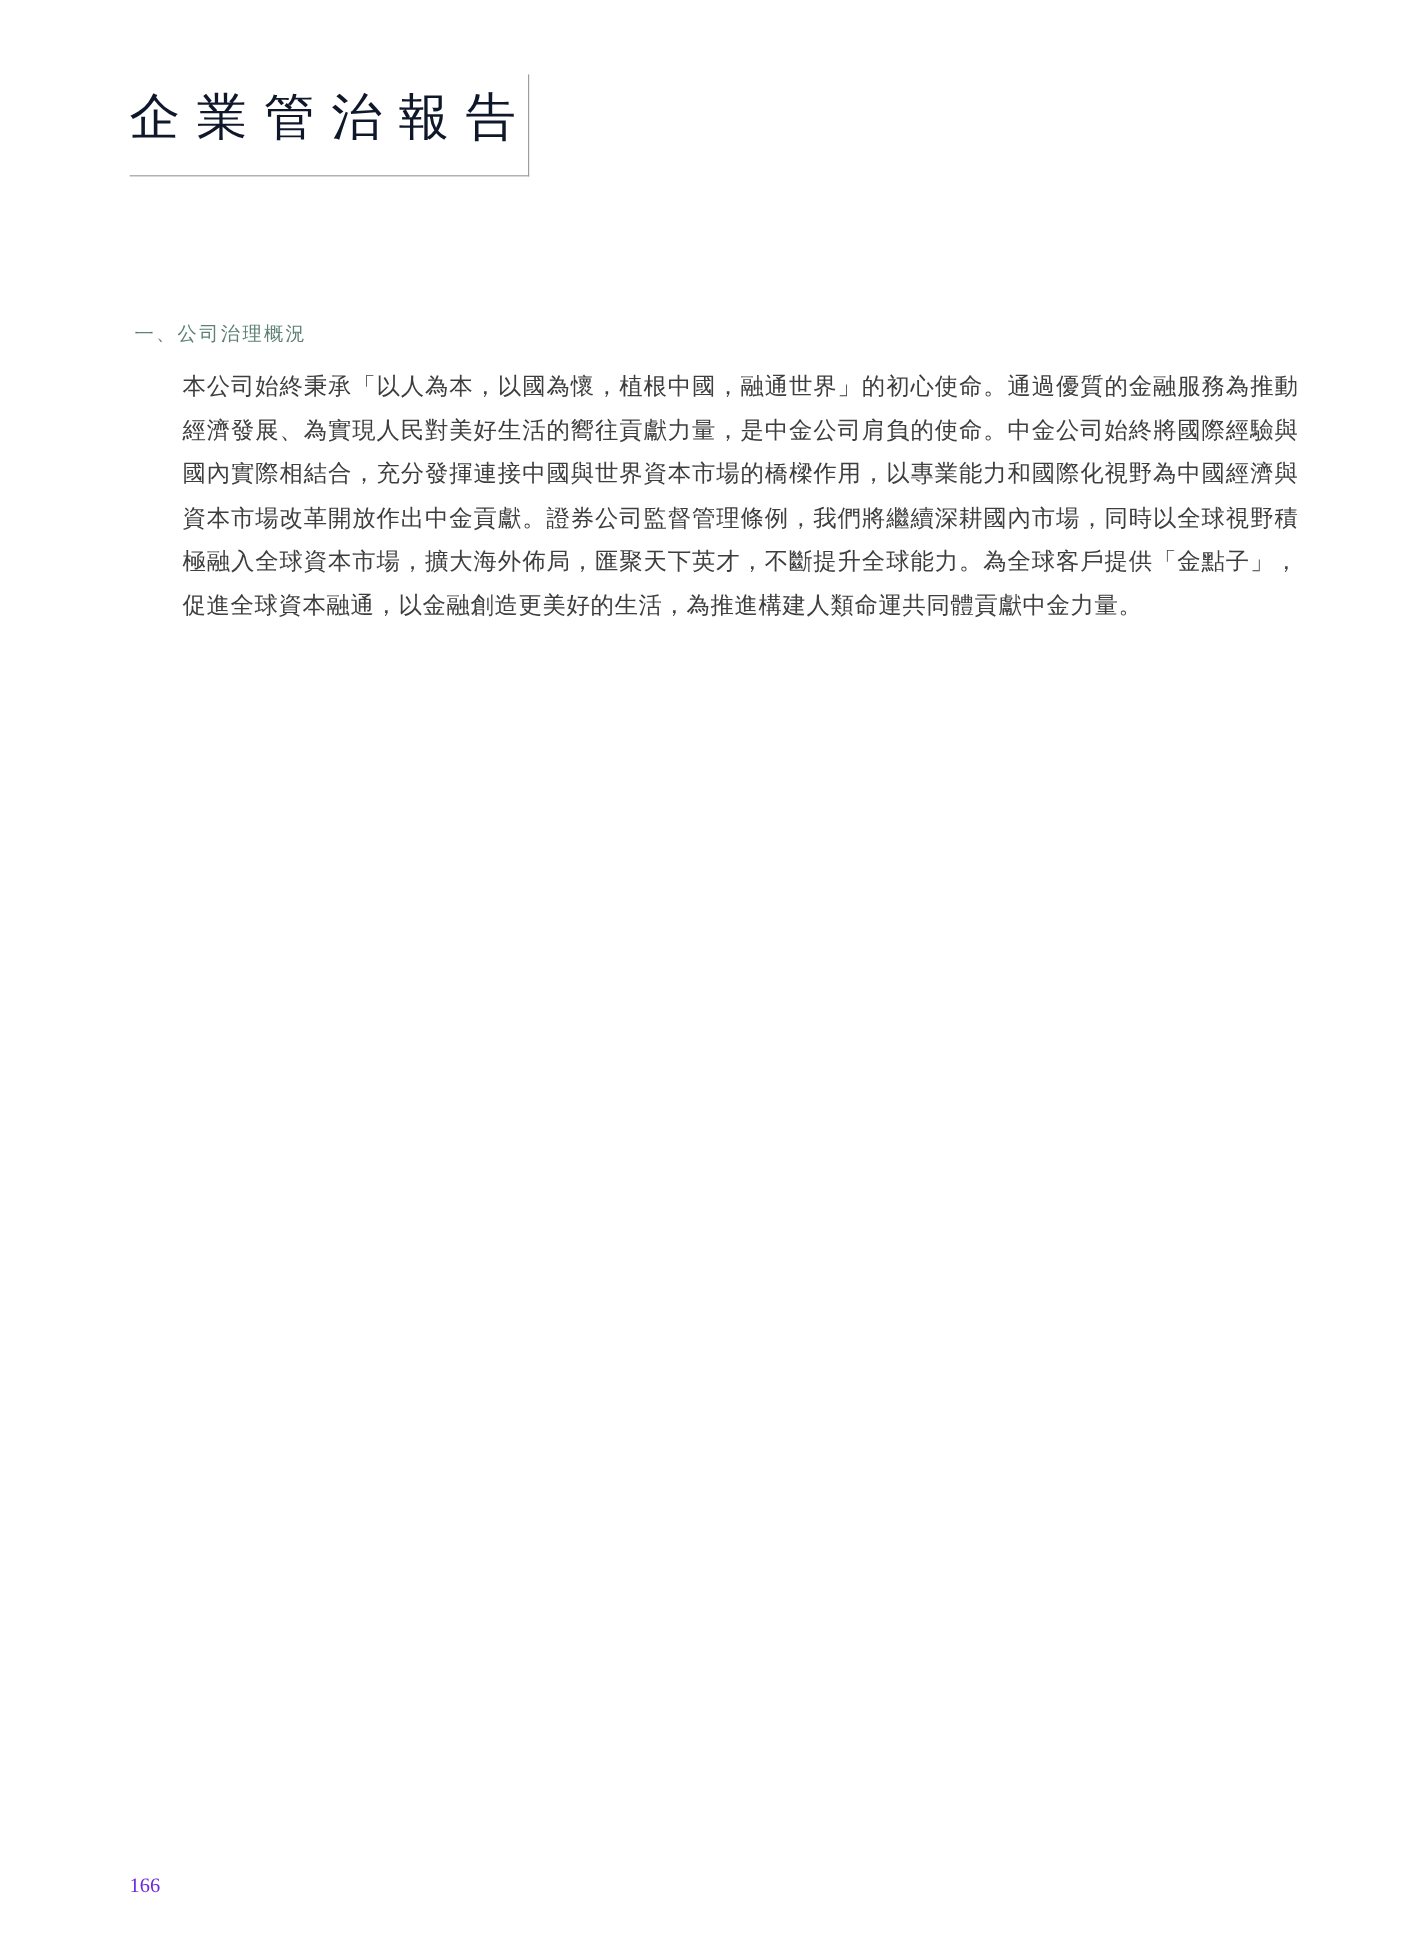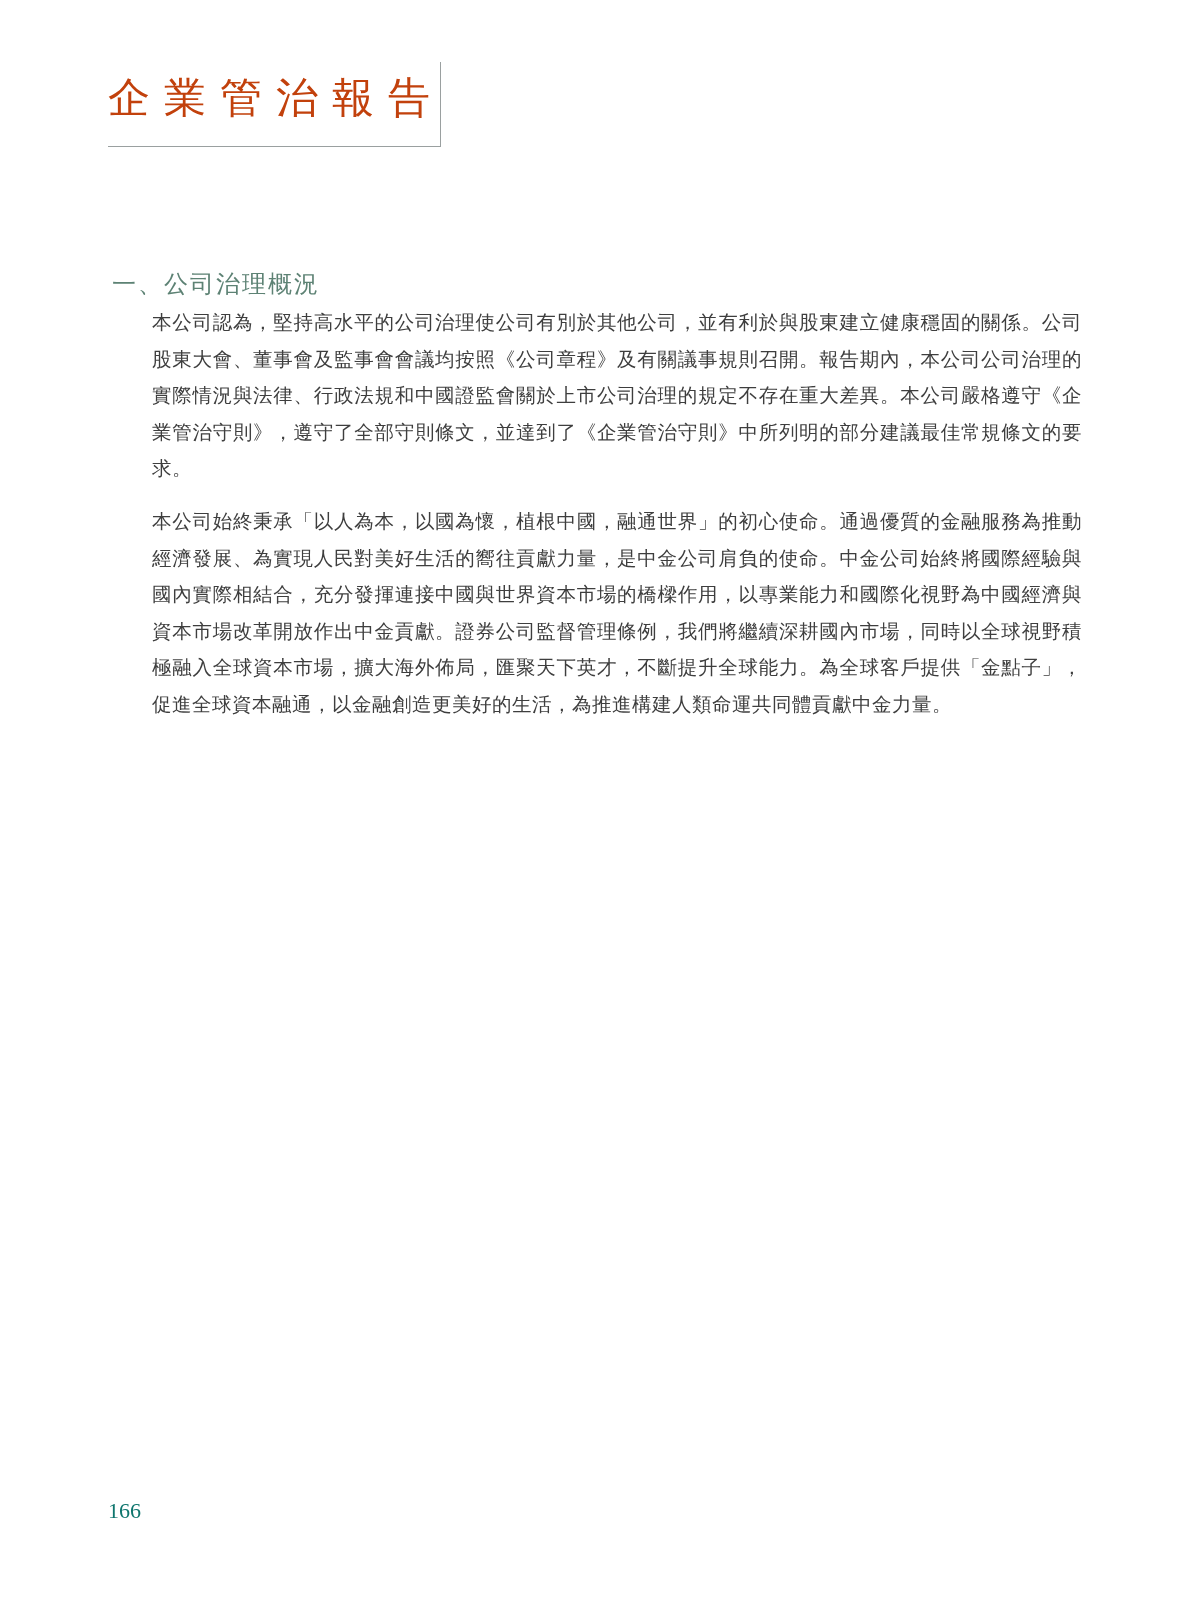--- a/index.html
+++ b/index.html
@@ -12,21 +12,21 @@
     overflow: hidden;
   }
   .report-title {
     position: absolute;
     left: 108px;
     top: 70px;
     font-family: "Liberation Serif", "DejaVu Serif", serif;
     font-size: 42px;
     font-weight: 400;
     letter-spacing: 14px;
-    color: #c2410c;
+    color: #0f172a;
     white-space: nowrap;
   }
   .header-v-rule {
     position: absolute;
     left: 440px;
     top: 62px;
     width: 1px;
     height: 85px;
     background: #9aa0a0;
   }
@@ -36,21 +36,21 @@
     top: 146px;
     width: 333px;
     height: 1px;
     background: #9aa0a0;
   }
   .section-heading {
     position: absolute;
     left: 112px;
     top: 268px;
     font-family: "Liberation Sans", "DejaVu Sans", sans-serif;
-    font-size: 24px;
+    font-size: 16px;
     font-weight: 400;
     letter-spacing: 2px;
     color: #5d8274;
     white-space: nowrap;
   }
   .content {
     position: absolute;
     left: 152px;
     top: 305px;
     width: 930px;
@@ -60,35 +60,34 @@
     font-size: 19.5px;
     line-height: 36.6px;
     letter-spacing: 0.5px;
     color: #3e3e3e;
     text-align: justify;
     margin-bottom: 16px;
   }
   .page-number {
     position: absolute;
     left: 108px;
-    top: 1498px;
+    top: 1562px;
     font-family: "Liberation Serif", "DejaVu Serif", serif;
-    font-size: 22px;
-    color: #0f766e;
+    font-size: 17px;
+    color: #6d28d9;
   }
 </style>
 </head>
 <body>
 
 <h1 class="report-title">企業管治報告</h1>
 
 <div class="header-v-rule"></div>
 
 <div class="header-h-rule"></div>
 
 <h2 class="section-heading">一、公司治理概況</h2>
 
 <div class="content">
-  <p>本公司認為，堅持高水平的公司治理使公司有別於其他公司，並有利於與股東建立健康穩固的關係。公司股東大會、董事會及監事會會議均按照《公司章程》及有關議事規則召開。報告期內，本公司公司治理的實際情況與法律、行政法規和中國證監會關於上市公司治理的規定不存在重大差異。本公司嚴格遵守《企業管治守則》，遵守了全部守則條文，並達到了《企業管治守則》中所列明的部分建議最佳常規條文的要求。</p>
   <p>本公司始終秉承「以人為本，以國為懷，植根中國，融通世界」的初心使命。通過優質的金融服務為推動經濟發展、為實現人民對美好生活的嚮往貢獻力量，是中金公司肩負的使命。中金公司始終將國際經驗與國內實際相結合，充分發揮連接中國與世界資本市場的橋樑作用，以專業能力和國際化視野為中國經濟與資本市場改革開放作出中金貢獻。證券公司監督管理條例，我們將繼續深耕國內市場，同時以全球視野積極融入全球資本市場，擴大海外佈局，匯聚天下英才，不斷提升全球能力。為全球客戶提供「金點子」，促進全球資本融通，以金融創造更美好的生活，為推進構建人類命運共同體貢獻中金力量。</p>
 </div>
 
 <div class="page-number">166</div>
 
 </body></html>

